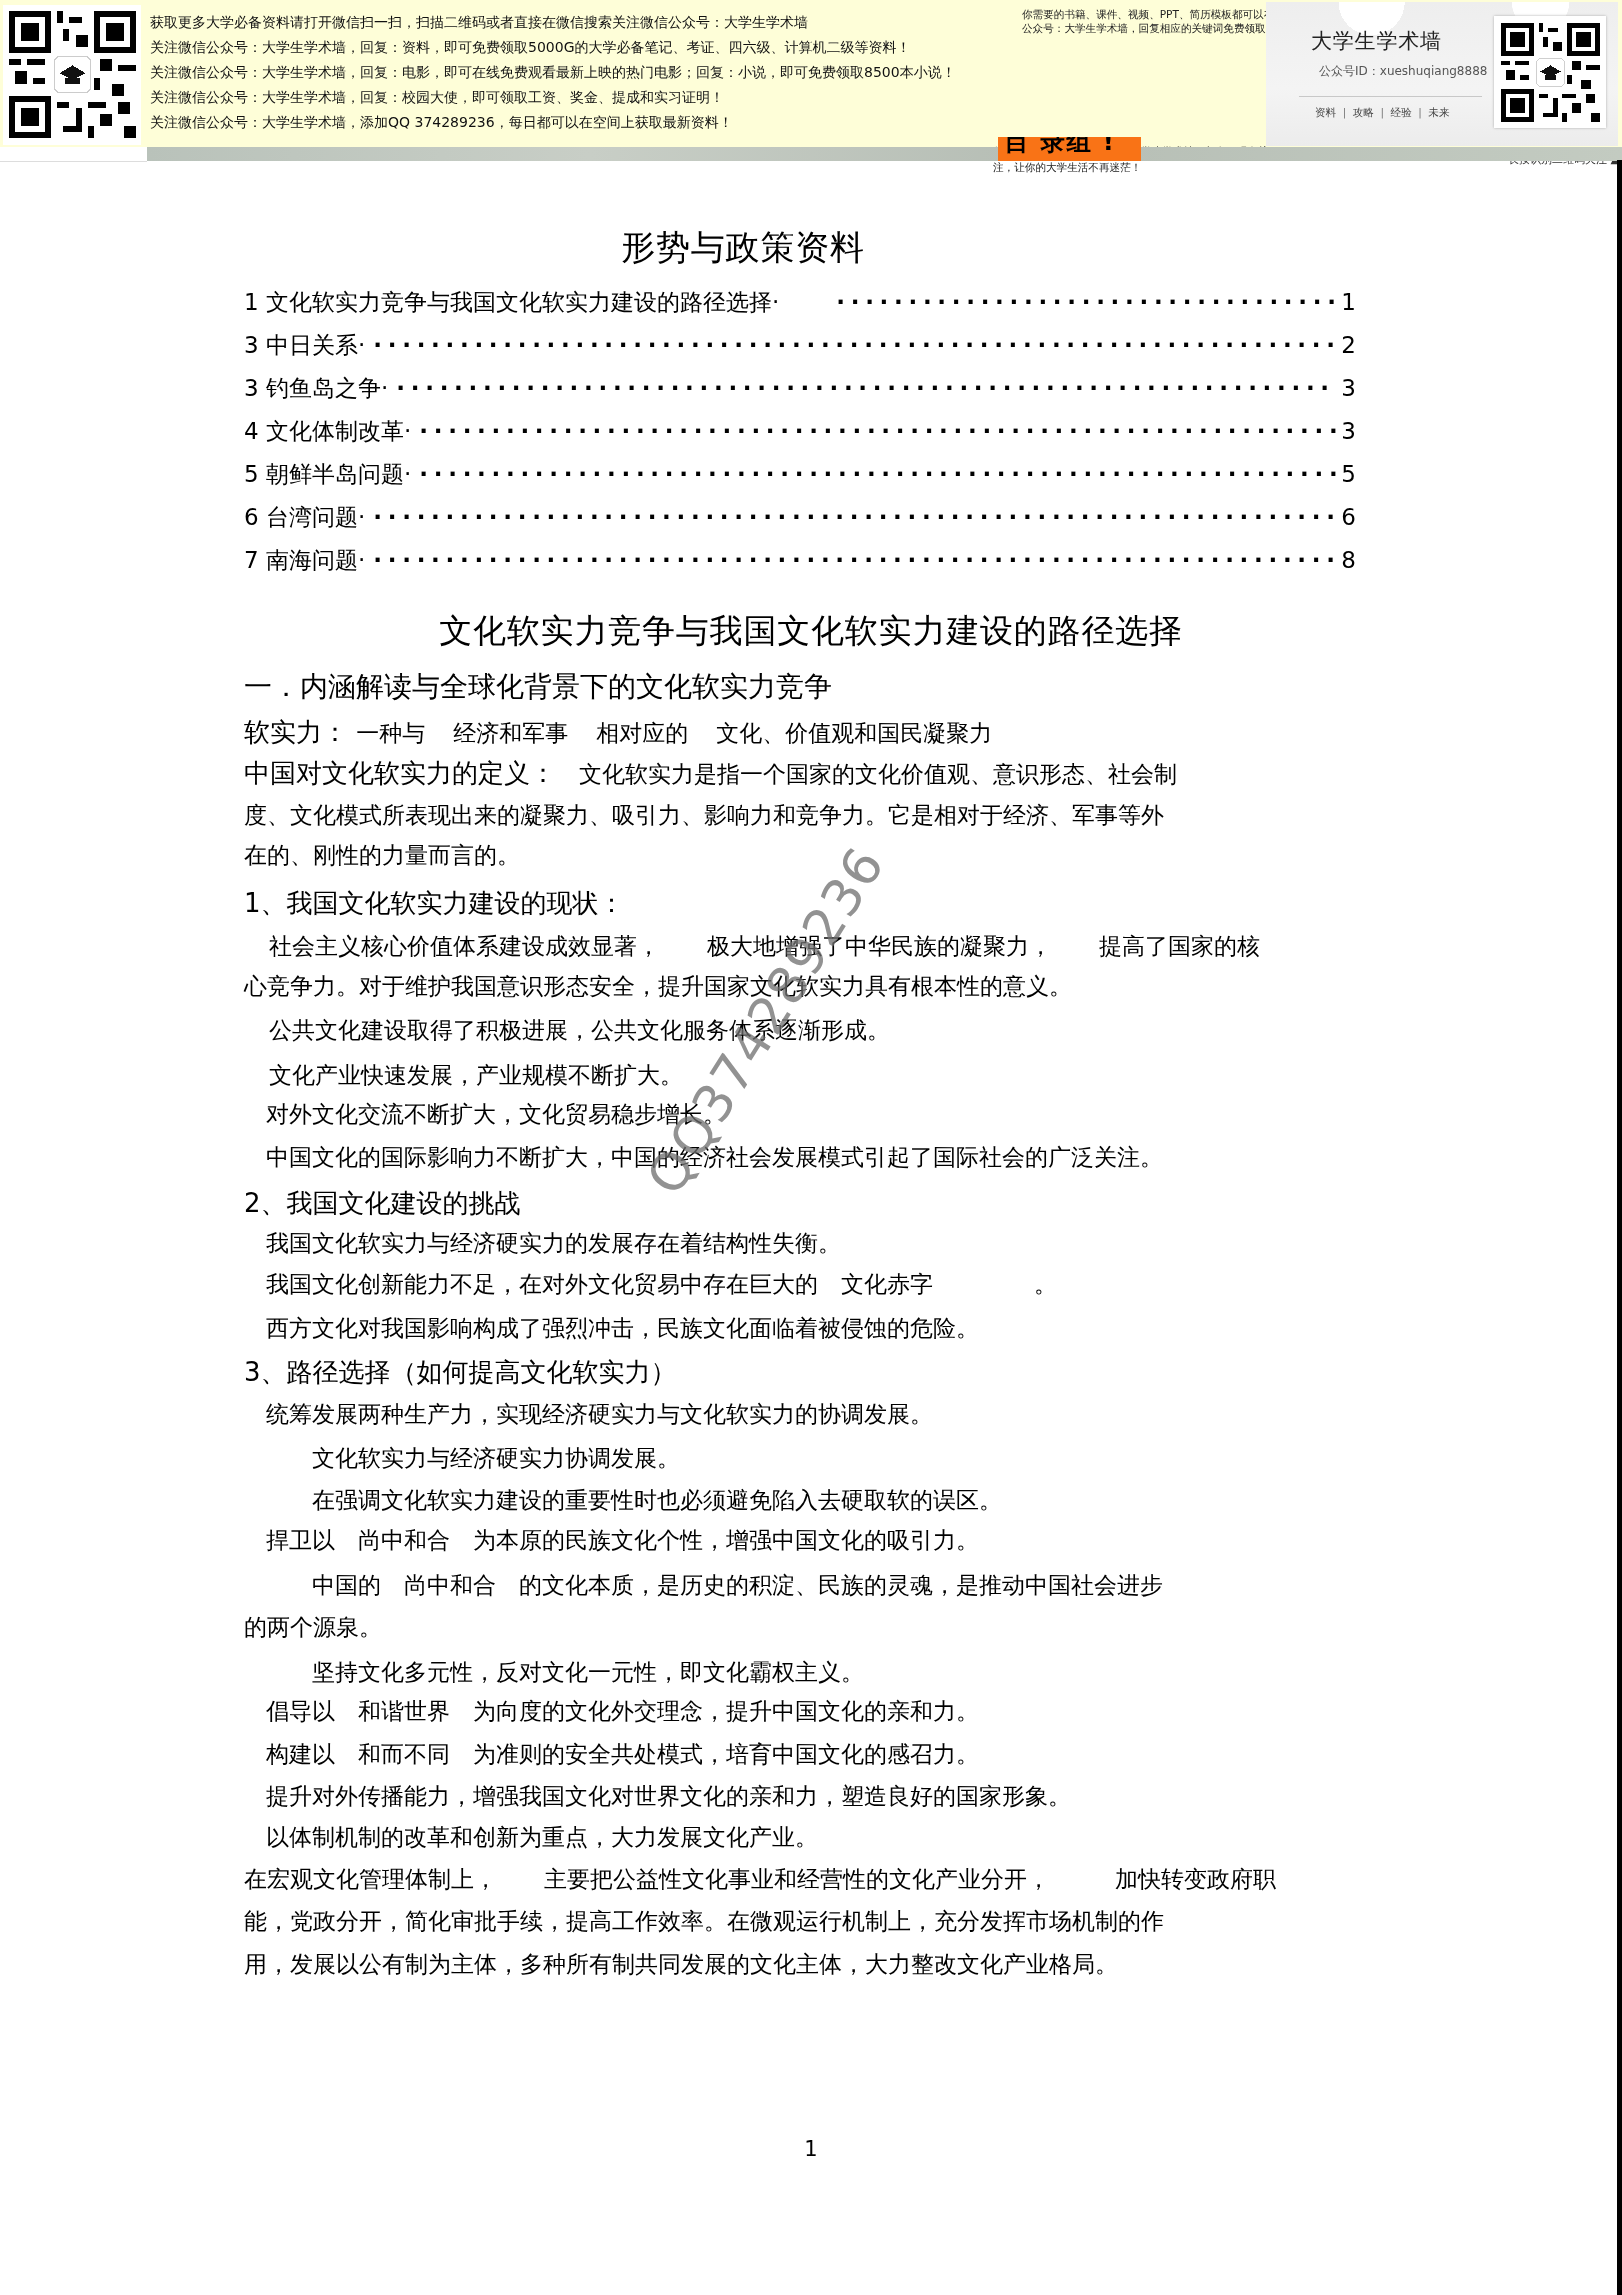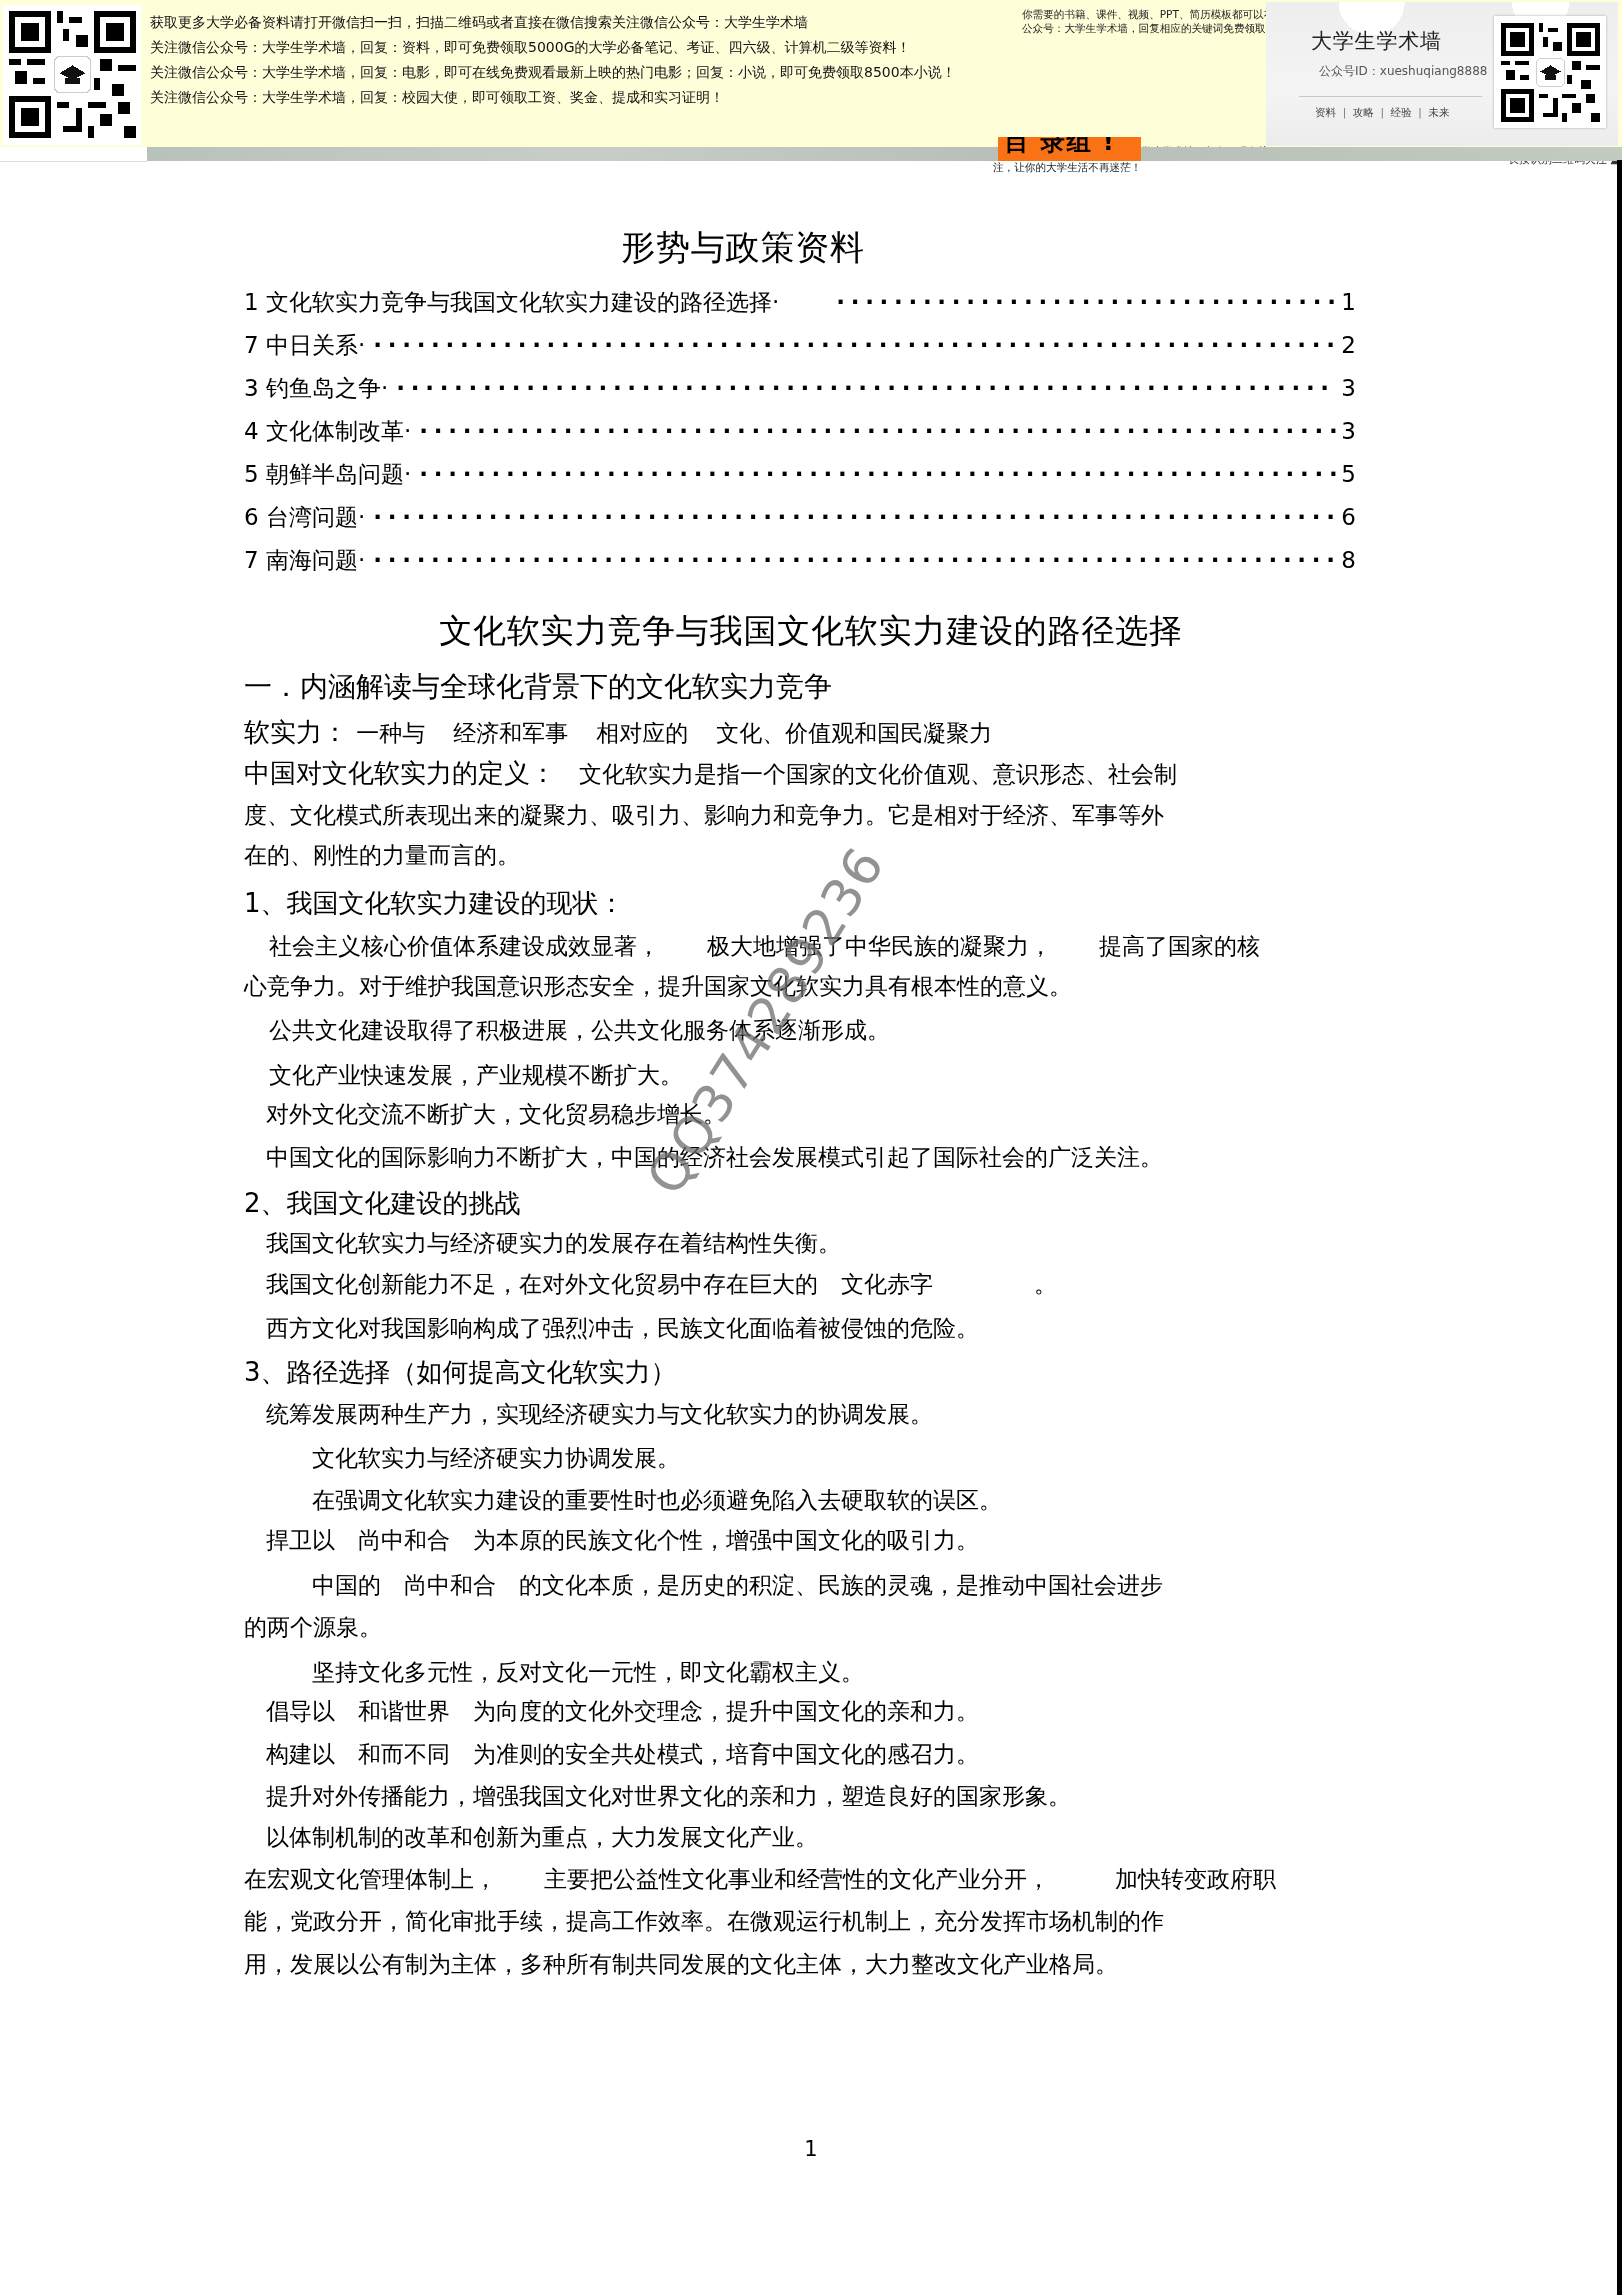--- a/index.html
+++ b/index.html
@@ -98,20 +98,21 @@
       <path d="M8.3 10.3 L10.5 9 L12.7 10.3 L10.5 11.4 Z" fill="#111"></path>
       <rect x="9.3" y="11" width="2.4" height="1" fill="#111"></rect>
     </svg>
   </div>
 
   <div class="banner-lines">
     <div class="banner-line">获取更多大学必备资料请打开微信扫一扫，扫描二维码或者直接在微信搜索关注微信公众号：大学生学术墙</div>
     <div class="banner-line">关注微信公众号：大学生学术墙，回复：资料，即可免费领取5000G的大学必备笔记、考证、四六级、计算机二级等资料！</div>
     <div class="banner-line">关注微信公众号：大学生学术墙，回复：电影，即可在线免费观看最新上映的热门电影；回复：小说，即可免费领取8500本小说！</div>
     <div class="banner-line">关注微信公众号：大学生学术墙，回复：校园大使，即可领取工资、奖金、提成和实习证明！</div>
+    <div class="banner-line">关注微信公众号：大学生学术墙，添加QQ 374289236，每日都可以在空间上获取最新资料！</div>
   </div>
 
   <div class="note1">你需要的书籍、课件、视频、PPT、简历模板都可以在微信公众号：大学生学术墙，回复相应的关键词免费领取！</div>
   <div class="note2">你需要的一切，微信公众号：大学生学术墙，都有！现在关注，让你的大学生活不再迷茫！</div>
 
   <div class="card">
     <div class="card-title">大学生学术墙</div>
     <div class="card-id">公众号ID：xueshuqiang8888</div>
     <div class="card-divider"></div>
     <div class="card-links">
@@ -168,21 +169,21 @@
 
 <div class="doc-title">形势与政策资料</div>
 
 <div class="toc">
   <div class="toc-row first">
     <span class="toc-label">1 文化软实力竞争与我国文化软实力建设的路径选择·</span>
     <span class="toc-dots">··················································································</span>
     <span class="toc-page">1</span>
   </div>
   <div class="toc-row">
-    <span class="toc-label">7 中日关系·</span>
+    <span class="toc-label">3 中日关系·</span>
     <span class="toc-dots">··················································································</span>
     <span class="toc-page">2</span>
   </div>
   <div class="toc-row">
     <span class="toc-label">3 钓鱼岛之争·</span>
     <span class="toc-dots">··················································································</span>
     <span class="toc-page">3</span>
   </div>
   <div class="toc-row">
     <span class="toc-label">4 文化体制改革·</span>

